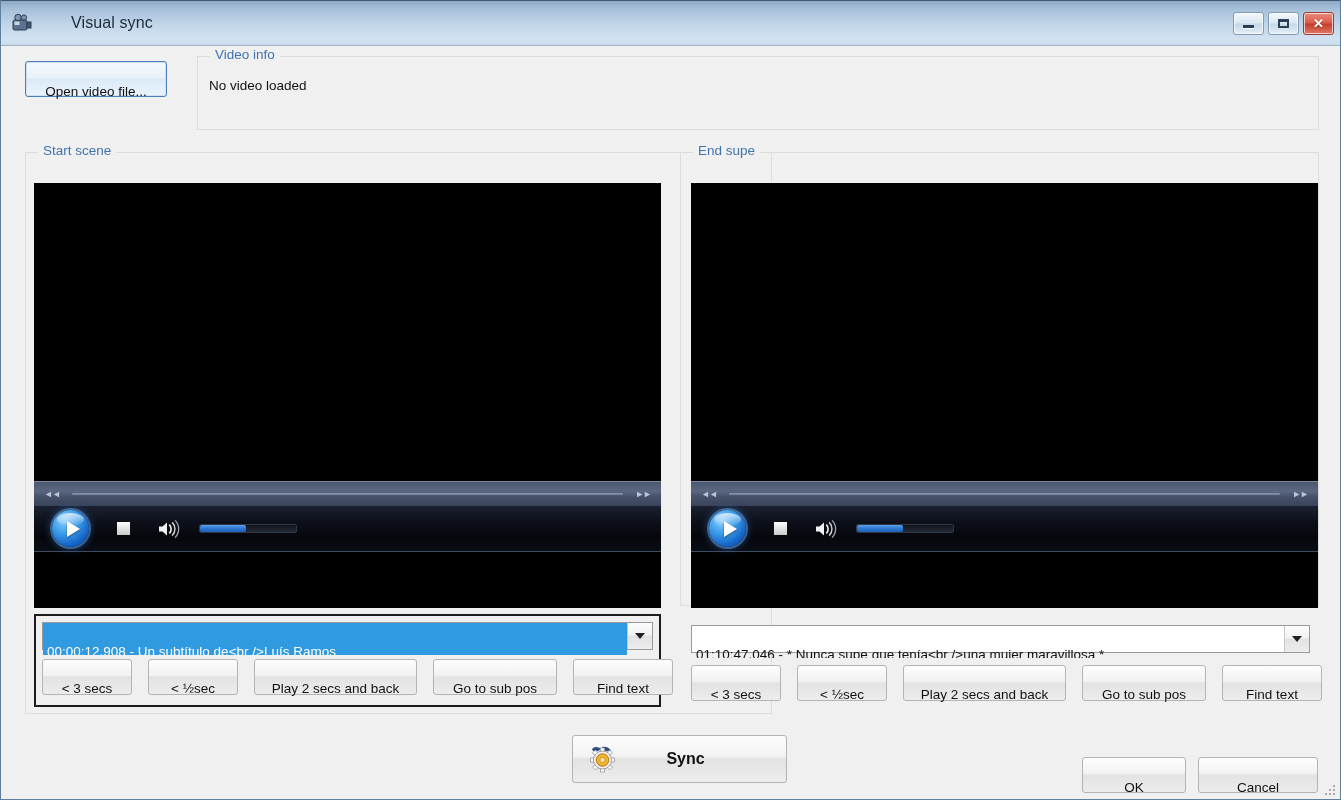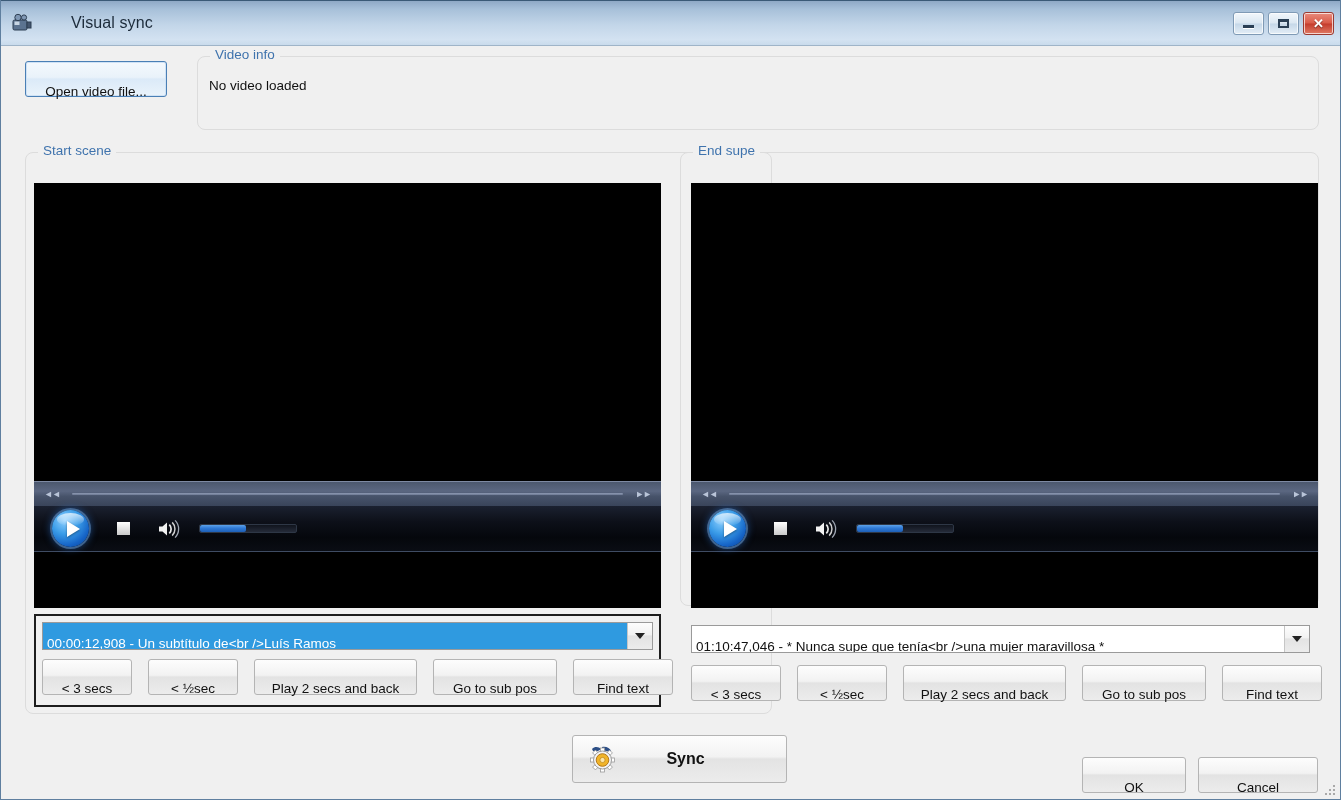--- a/index.html
+++ b/index.html
@@ -101,21 +101,21 @@
   .btn.focus {
     border: 1px solid #4a7fb5;
     box-shadow: inset 0 0 0 1px #cfe2f5;
     background: linear-gradient(to bottom, #f4f9fd 0%, #e9f2fa 45%, #dbeaf8 50%, #eaf3fb 100%);
   }
 
   
   .group {
     position: absolute;
     border: 1px solid #dcdcdc;
-    border-radius: 8px;
+    border-radius: 0;
     box-sizing: border-box;
     background: transparent;
   }
   .group > .group-title {
     position: absolute;
     top: -10px;
     left: 12px;
     background: #f0f0f0;
     padding: 0 5px;
     font-size: 13.5px;
@@ -260,21 +260,21 @@
     border: 1px solid #9a9a9a;
     background: #fff;
     box-sizing: border-box;
     display: flex;
     align-items: stretch;
   }
   .combo .combo-value {
     flex: 1 1 auto;
     font-size: 13.5px;
     line-height: 26px;
-    padding: 8px 4px;
+    padding: 16px 4px;
     white-space: nowrap;
     overflow: hidden;
     color: #111;
   }
   .combo.selected .combo-value {
     background: #2f9ae0;
     color: #ffffff;
   }
   .combo .combo-arrow {
     flex: 0 0 auto;

